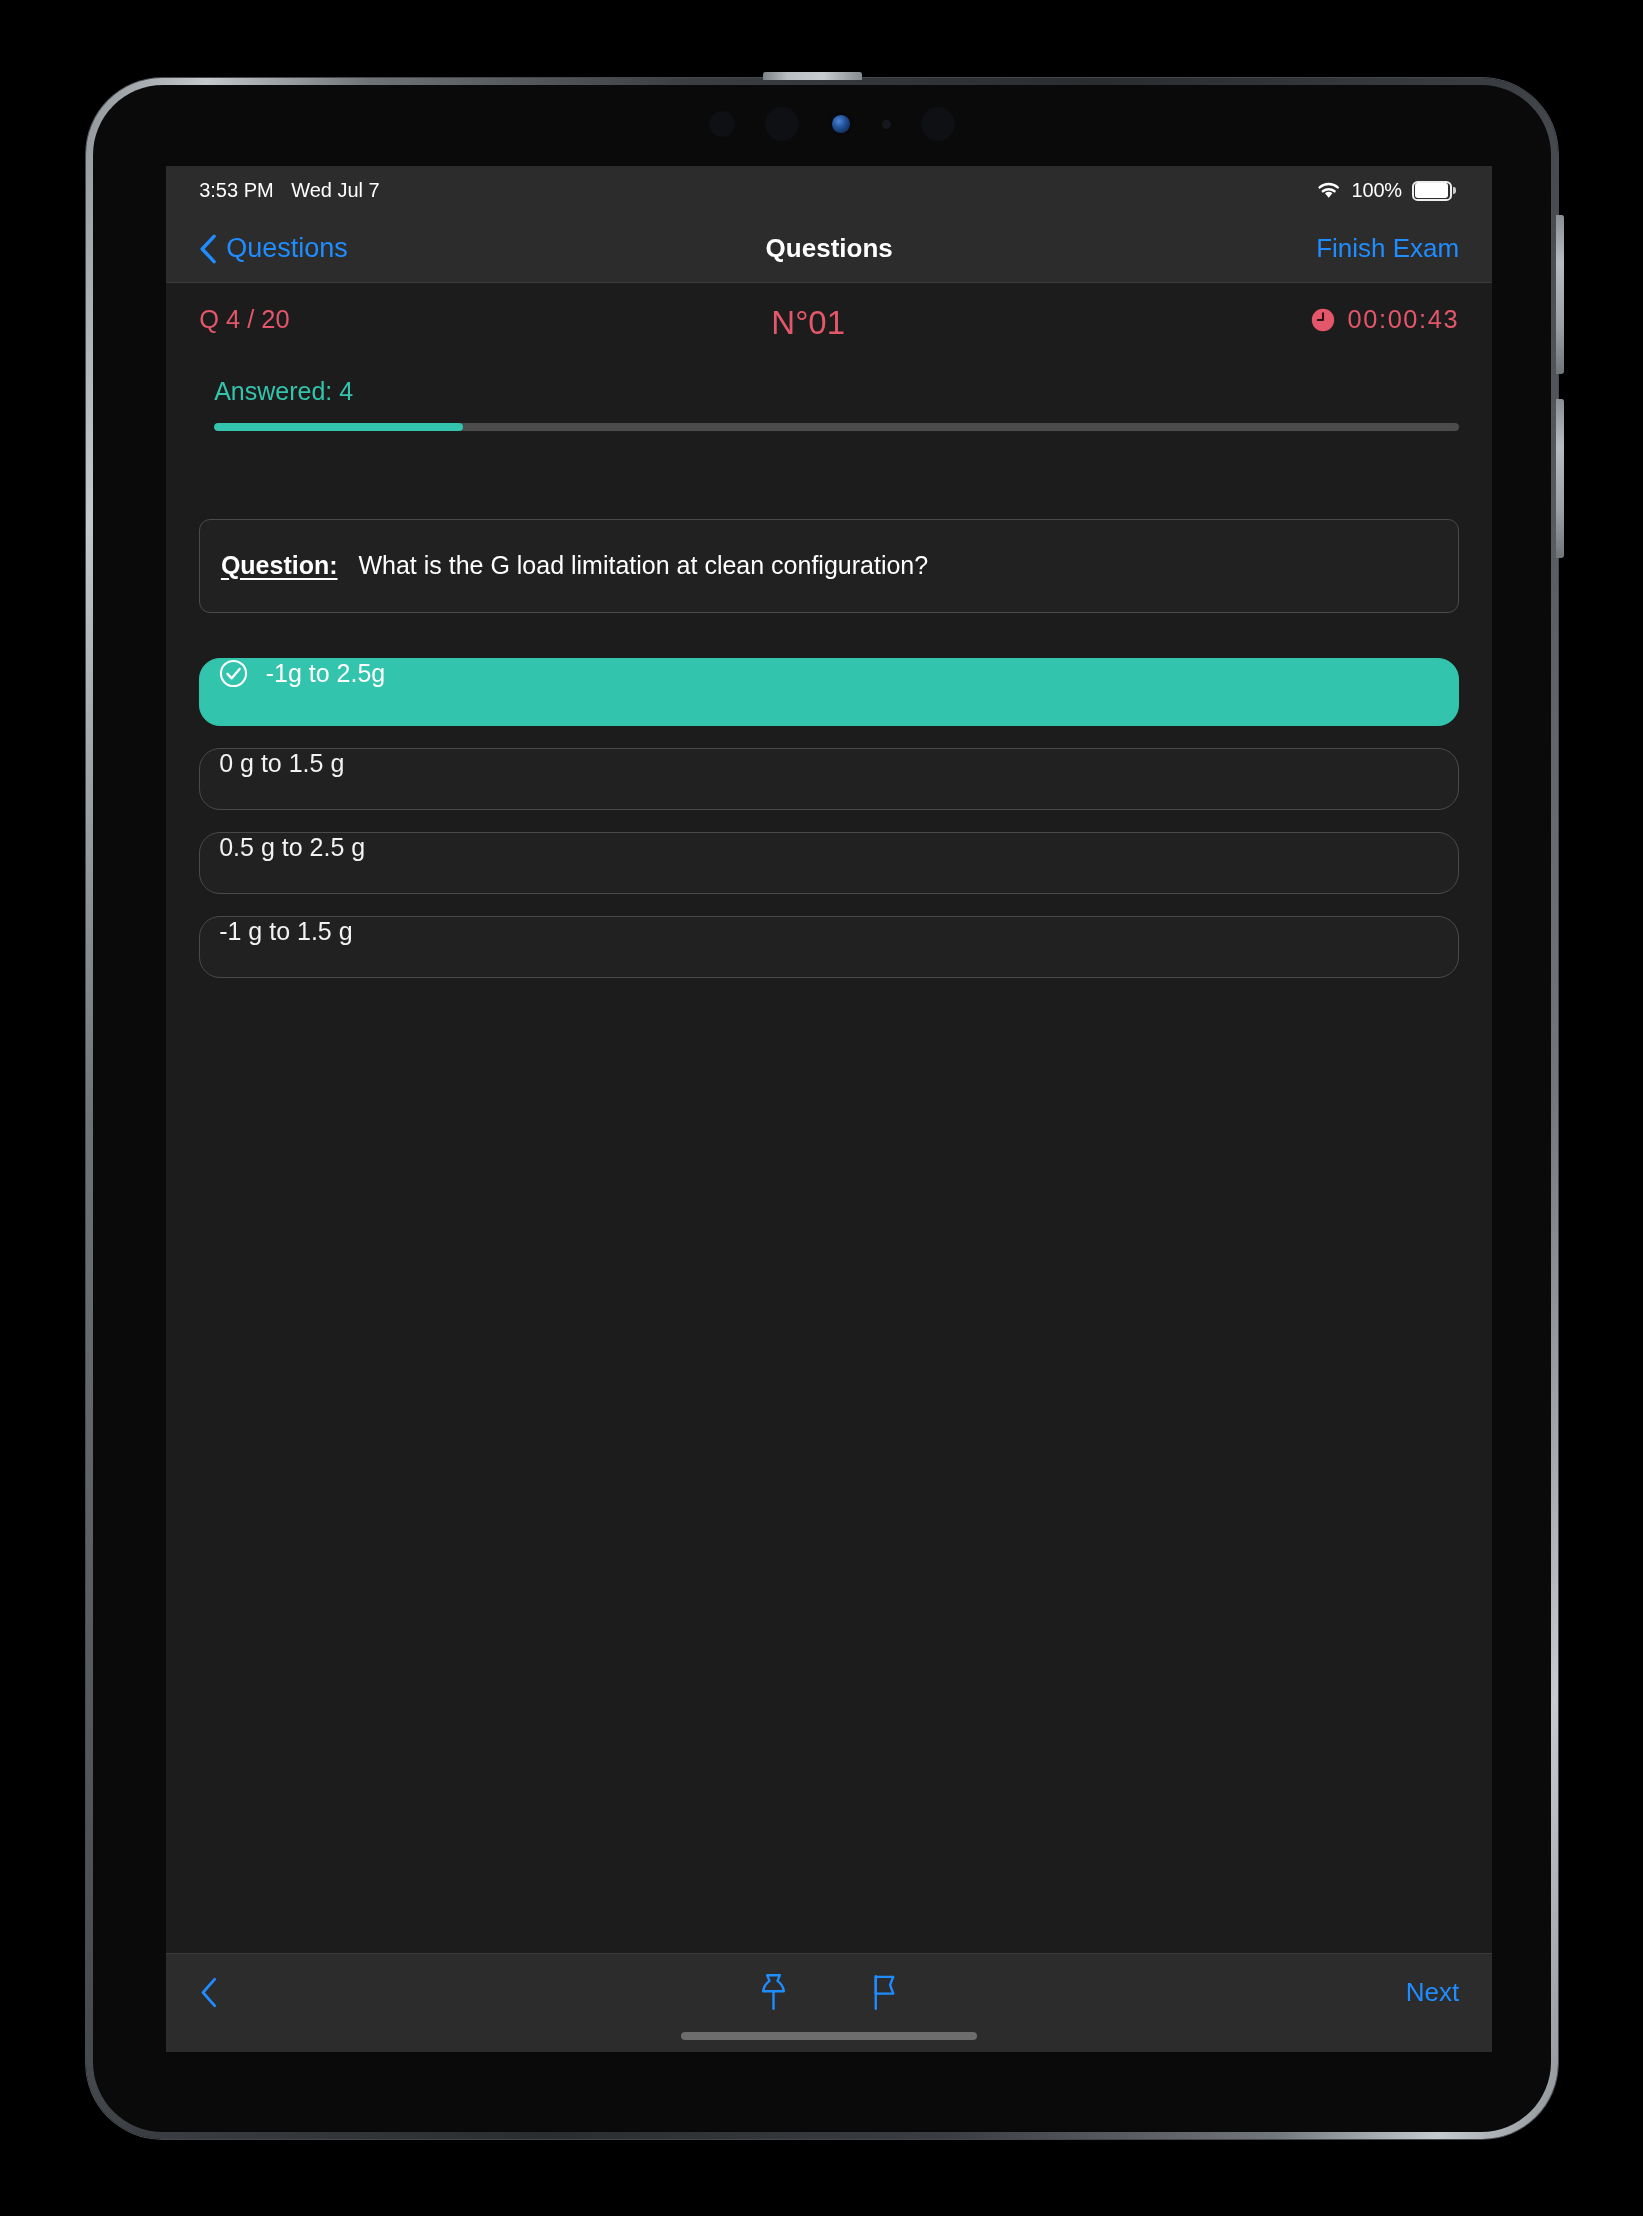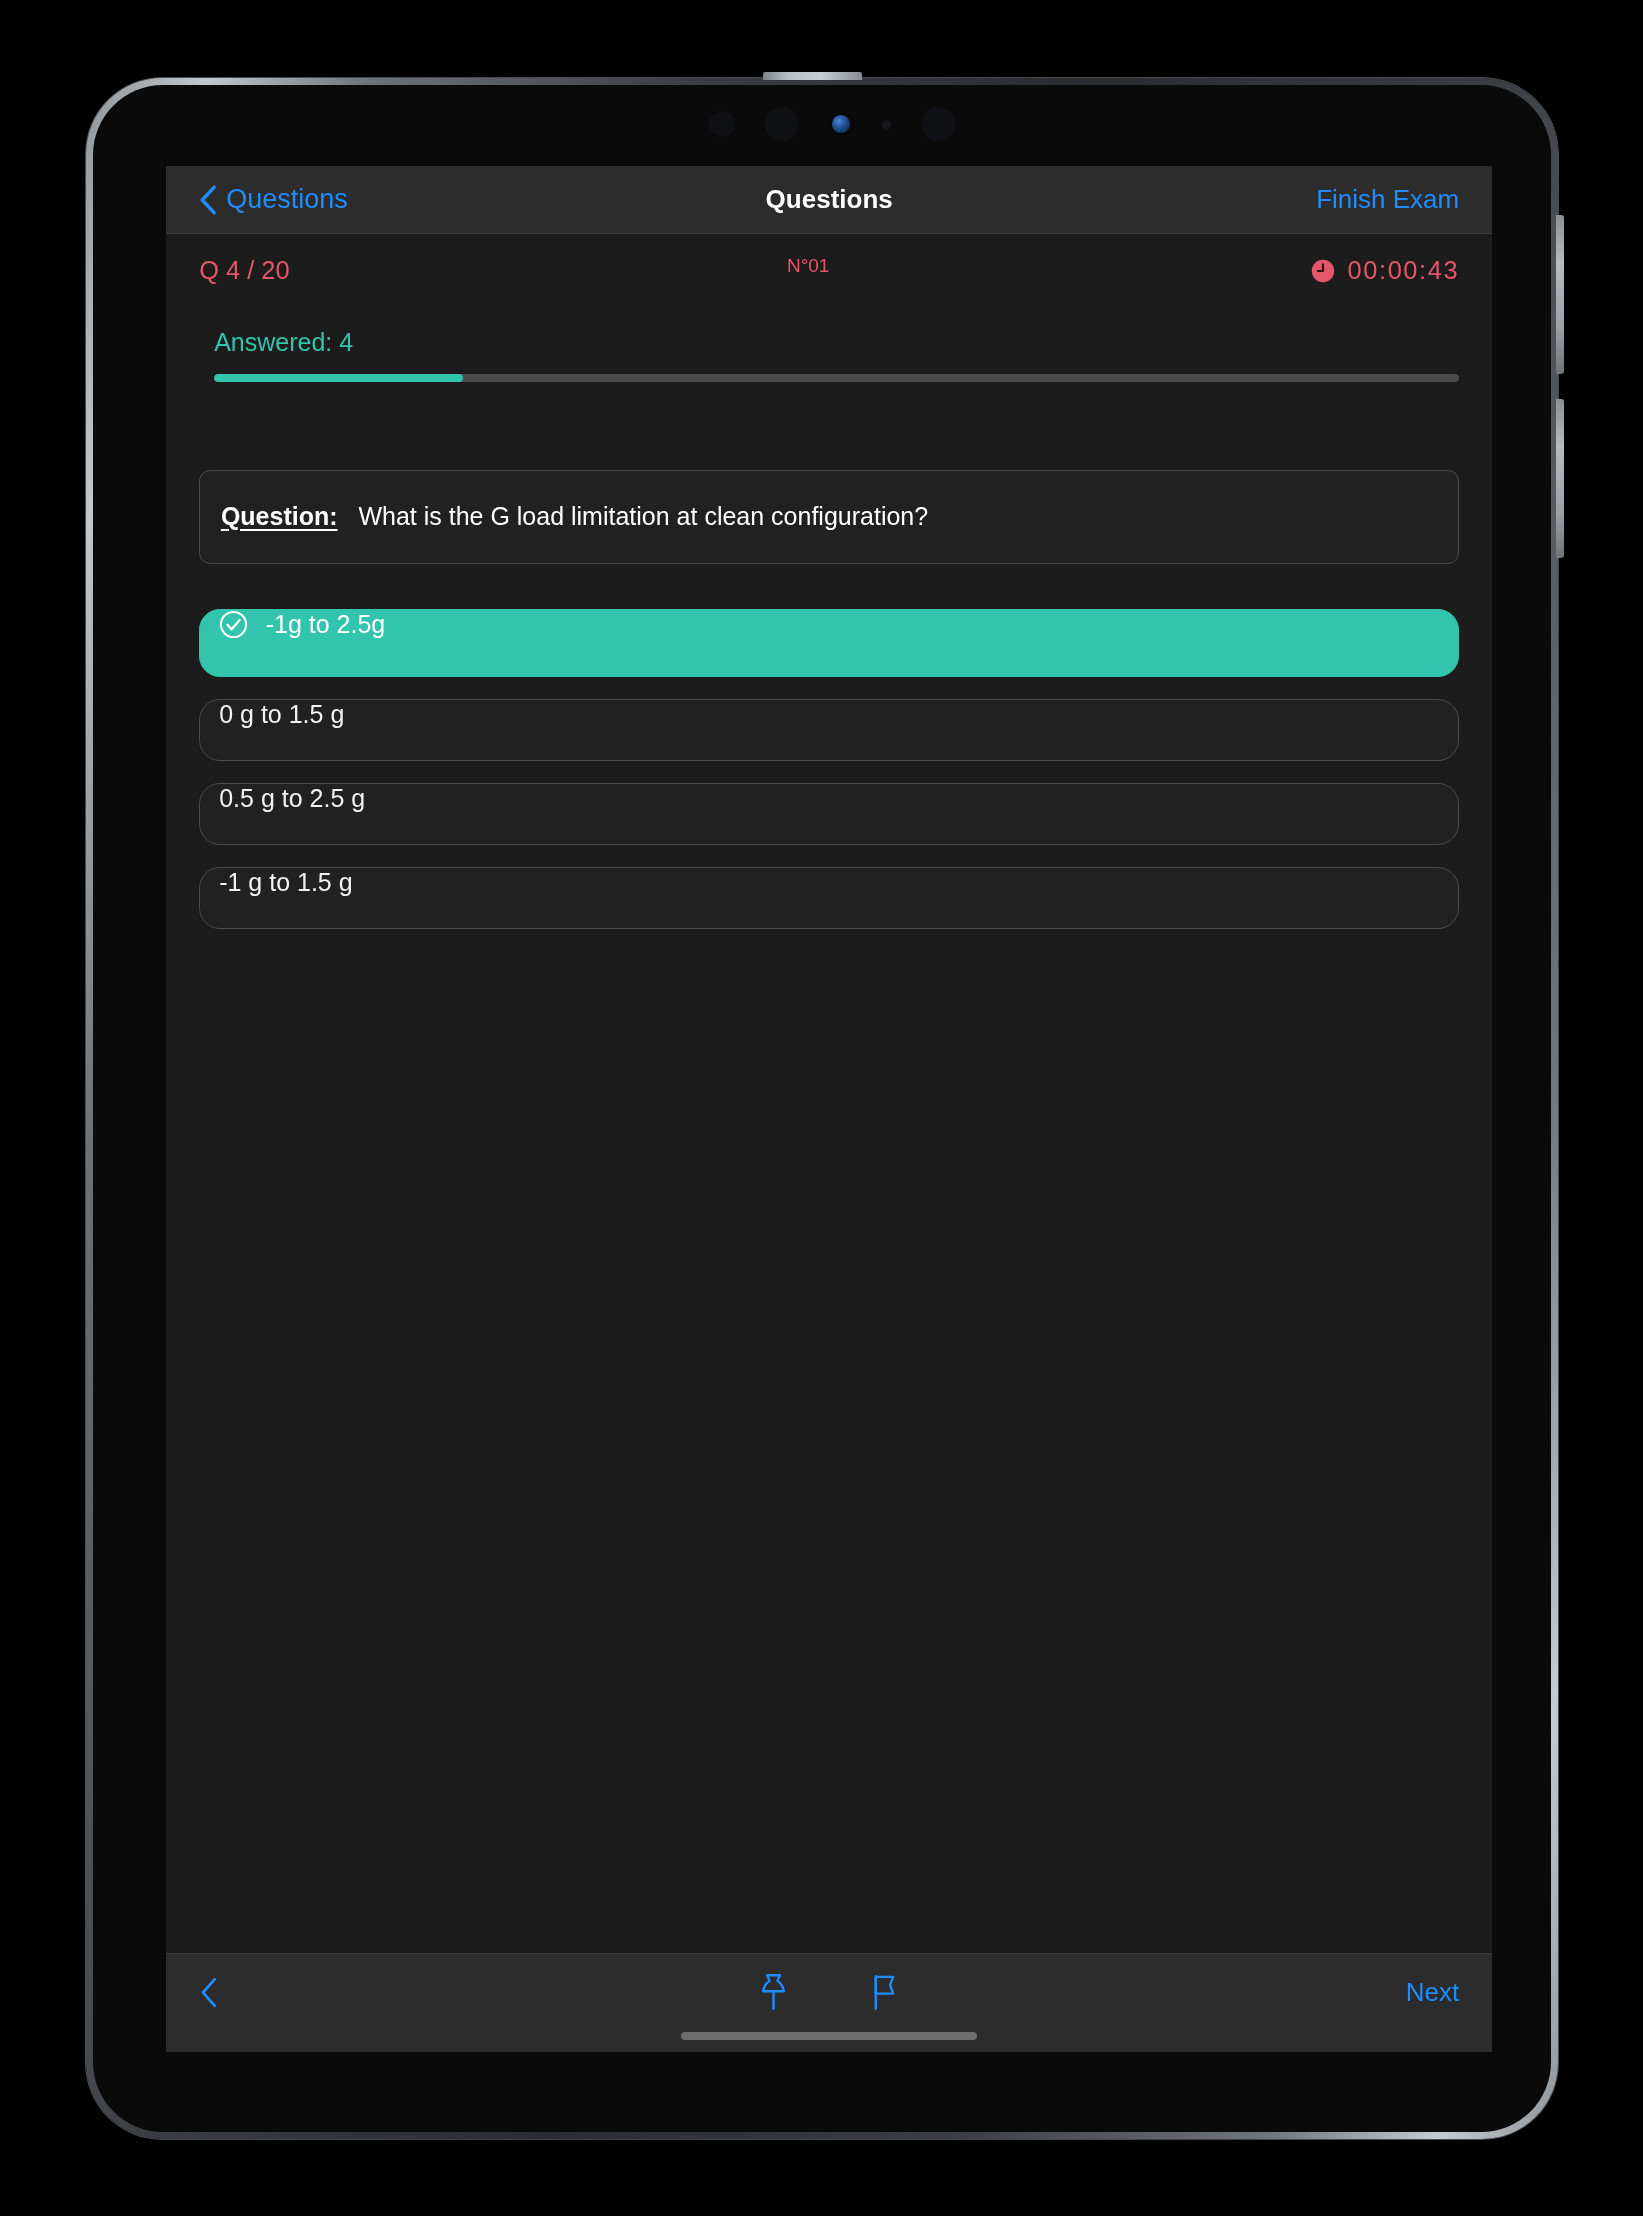--- a/index.html
+++ b/index.html
@@ -188,21 +188,21 @@
     padding: 20.7px 33px 0 33px;
     color: #e4566a;
     font-size: 25.4px;
   }
   #question-counter { flex: 0 0 auto; }
   #question-number {
     position: absolute;
     left: 16px; right: 0;
     text-align: center;
     pointer-events: none;
-    font-size: 19px;
+    font-size: 33px;
     color: #e4566a;
   }
   #info-center-wrap { flex: 1; position: relative; height: 32px; }
   #timer-block {
     display: flex;
     align-items: center;
     gap: 12.7px;
     flex: 0 0 auto;
   }
   #timer-text { font-size: 25.4px; letter-spacing: 1.6px; }
@@ -342,20 +342,39 @@
 
   <div id="device-inner">
     <div class="sensor" id="sensor-a"></div>
     <div class="sensor" id="sensor-b"></div>
     <div id="front-camera"></div>
     <div class="sensor" id="sensor-c"></div>
     <div class="sensor" id="sensor-d"></div>
 
     <div id="screen">
 
+      <div id="status-bar">
+        <div id="status-left">
+          <span>3:53 PM</span>
+          <span>Wed Jul 7</span>
+        </div>
+        <div id="status-right">
+          <svg id="wifi-icon" width="25.4" height="19" viewBox="0 0 32 24">
+            <path d="M16 21.2 L11.3 15.4 a7.6 7.6 0 0 1 9.4 0 Z" fill="#fff"></path>
+            <path d="M4.6 8.1 a17.6 17.6 0 0 1 22.8 0" stroke="#fff" stroke-width="3.1" fill="none" stroke-linecap="round"></path>
+            <path d="M8.6 13.0 a11.6 11.6 0 0 1 14.8 0" stroke="#fff" stroke-width="3.1" fill="none" stroke-linecap="round"></path>
+          </svg>
+          <span id="battery-percent">100%</span>
+          <div id="battery-icon">
+            <div id="battery-shell"></div>
+            <div id="battery-fill"></div>
+            <div id="battery-cap"></div>
+          </div>
+        </div>
+      </div>
 
       <div id="nav-bar">
         <div id="nav-back">
           <svg width="17.5" height="30" viewBox="0 0 22 38">
             <path d="M19 3 L4 19 L19 35" stroke="#1f8cff" stroke-width="4.4" fill="none" stroke-linecap="round" stroke-linejoin="round"></path>
           </svg>
           <span>Questions</span>
         </div>
         <div id="nav-title">Questions</div>
         <div id="finish-exam-button">Finish Exam</div>

